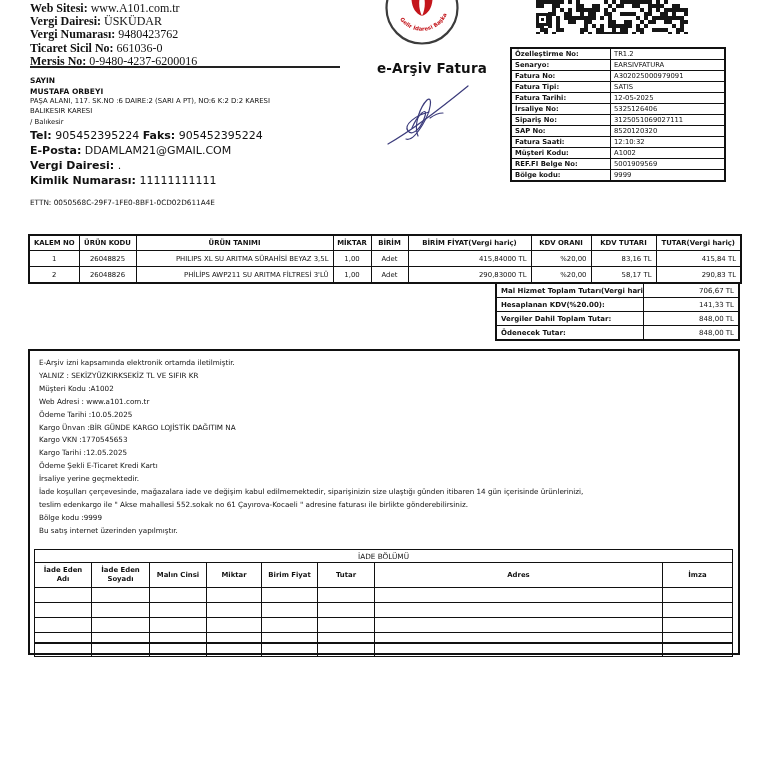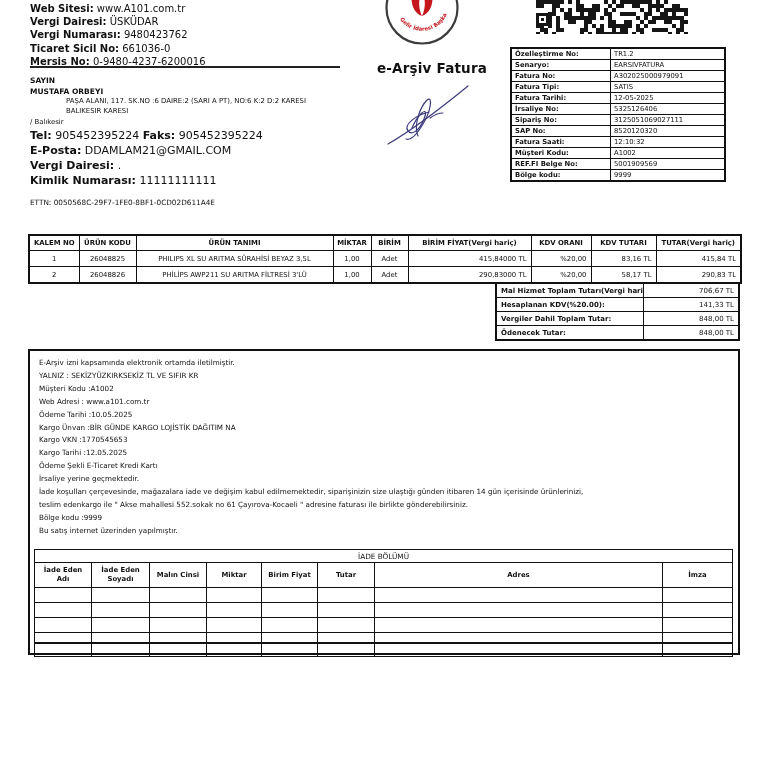--- a/index.html
+++ b/index.html
@@ -2,28 +2,28 @@
 <html><head>
 <meta charset="utf-8">
 <style>
   html,body{margin:0;padding:0;background:#e8e8e8;}
   .page{
     position:relative;width:768px;height:768px;background:#ffffff;
     font-family:"DejaVu Sans", sans-serif;color:#111;overflow:hidden;
   }
   
   .seller{position:absolute;left:30px;top:2px;}
-  .seller .row{font-size:10px;line-height:13.2px;white-space:nowrap;}
+  .seller .row{font-size:12px;line-height:13.2px;white-space:nowrap;font-family:Liberation Serif, serif;}
   .lbl{font-weight:bold;}
   .sep{position:absolute;left:30px;top:66px;width:310px;border-top:2px solid #222;}
   
   .buyer{position:absolute;left:30px;top:76px;width:330px;}
   .buyer .sal{font-size:7.5px;font-weight:bold;line-height:10px;}
   .buyer .nm{font-size:7.5px;font-weight:bold;line-height:11px;}
-  .buyer .ad{font-size:6.9px;line-height:9.5px;margin-left:36px;}
+  .buyer .ad{font-size:6.9px;line-height:9.5px;}
   .buyer .ad3{font-size:6.9px;line-height:12px;}
   .buyer .ln{font-size:11px;line-height:15px;white-space:nowrap;}
   .ettn{position:absolute;left:30px;top:198px;font-size:7.3px;}
   
   .gib-logo{position:absolute;left:384px;top:-30px;}
   .doc-title{position:absolute;left:352px;top:60px;width:160px;text-align:center;
     font-size:13.5px;font-weight:bold;letter-spacing:.2px;}
   .signature{position:absolute;left:372px;top:84px;}
   
   .qr{position:absolute;left:536px;top:0;width:152px;height:34px;overflow:hidden;}
@@ -37,21 +37,21 @@
   .details td{border:1px solid #111;font-size:6.8px;height:10px;padding:0 3px;
     white-space:nowrap;overflow:hidden;}
   .details td.k{width:92px;font-weight:bold;}
   
   .items{position:absolute;left:28px;top:234px;width:712px;border-collapse:collapse;
     border:2px solid #111;table-layout:fixed;}
   .items th{border:1px solid #111;font-size:6.9px;height:14px;padding:0 3px;
     text-align:center;white-space:nowrap;overflow:hidden;}
   .items td{border:1px solid #111;font-size:6.9px;height:15px;padding:0 4px;
     text-align:center;white-space:nowrap;overflow:hidden;}
-  .items td.l{text-align:center;}
+  .items td.l{text-align:right;}
   .items td.r{text-align:right;}
   .items th.thl{text-align:center;}
   
   .totals{position:absolute;left:495px;top:282px;width:245px;border-collapse:collapse;
     border:2px solid #111;table-layout:fixed;}
   .totals td{border:1px solid #111;font-size:7px;height:13px;padding:0 4px;
     white-space:nowrap;overflow:hidden;}
   .totals td.k{width:138px;font-weight:bold;}
   .totals td.v{text-align:right;}
   

